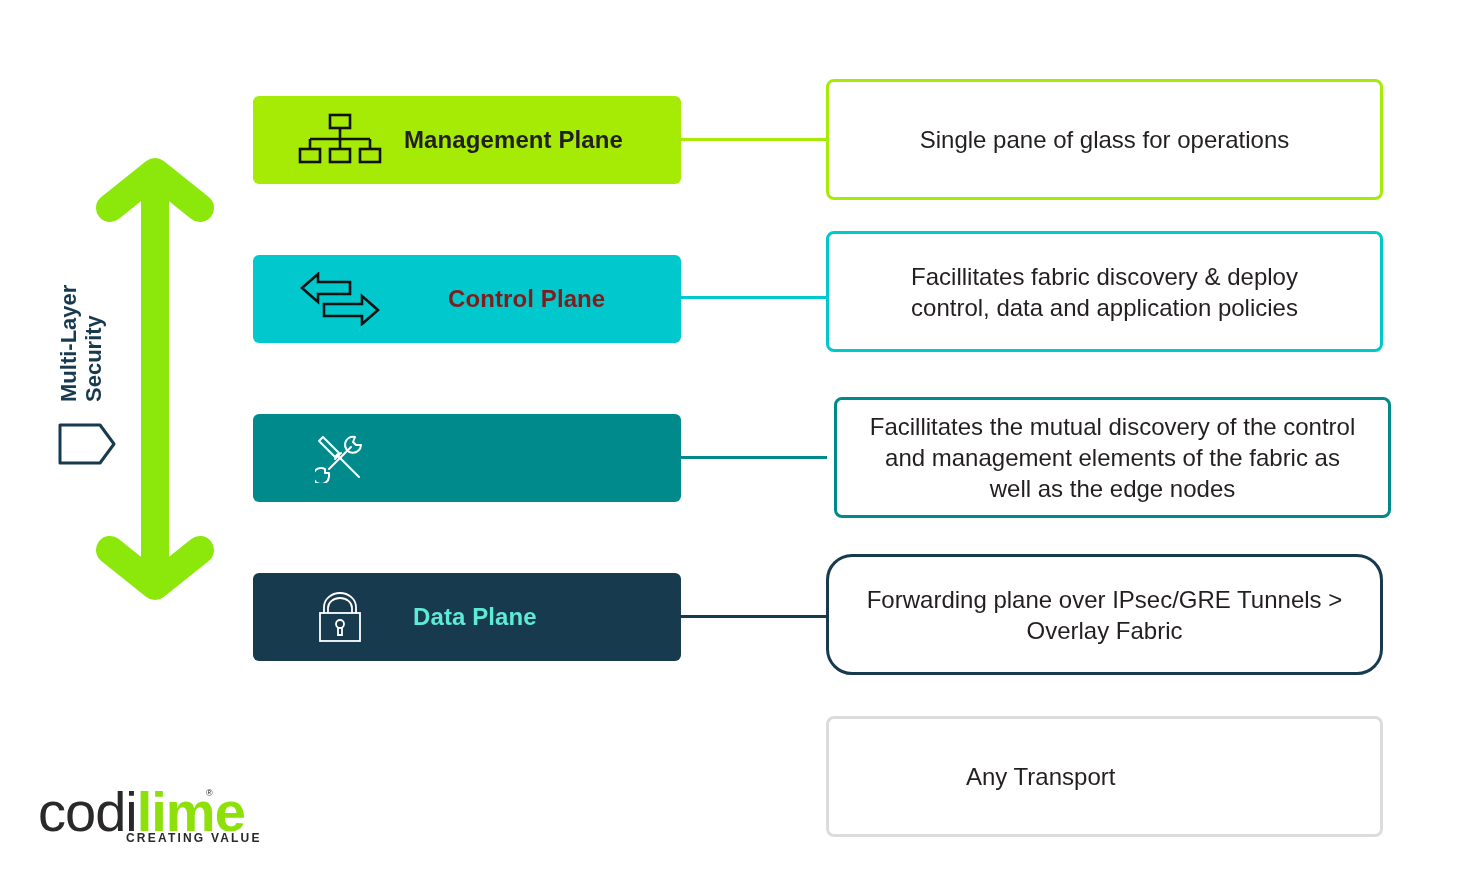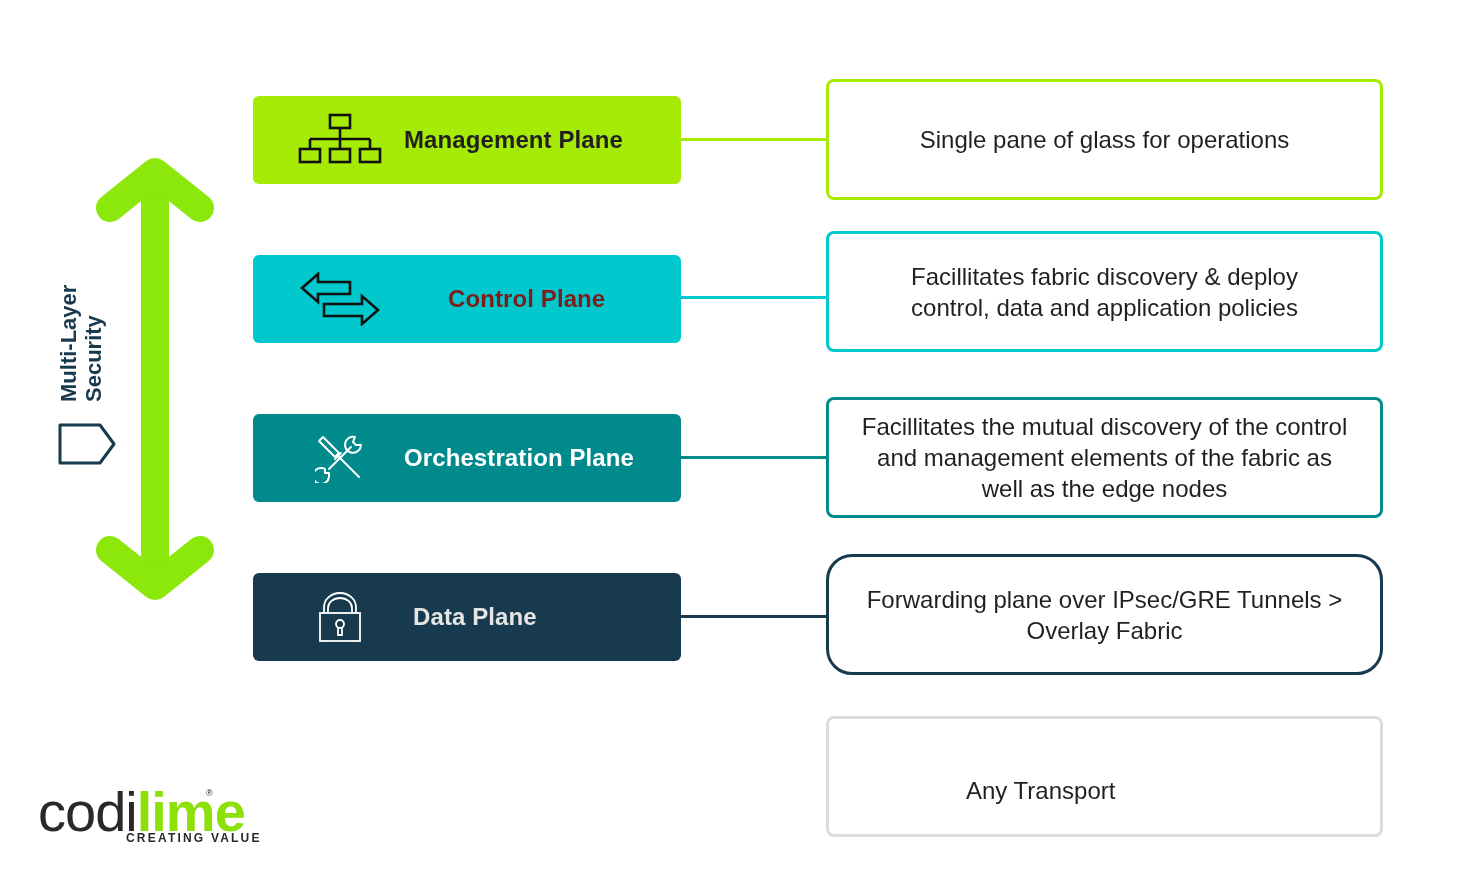--- a/index.html
+++ b/index.html
@@ -14,40 +14,40 @@
     .plane .label { position: absolute; font-weight: bold; font-size: 24px; letter-spacing: 0.1px; }
 
     .p-mgmt { top: 96px; background: #a5eb05; }
     .p-ctrl { top: 255px; background: #00c8cd; }
     .p-orch { top: 414px; background: #008a8c; }
     .p-data { top: 573px; background: #183a4f; }
 
     .p-mgmt .label { left: 151px; color: #231f20; }
     .p-ctrl .label { left: 151px; color: #7f1d1d; margin-left: 44px; }
     .p-orch .label { left: 151px; color: #ffffff; }
-    .p-data .label { left: 160px; color: #e5e5e5; }
+    .p-data .label { left: 160px; color: #5eead4; }
 
     .connector { position: absolute; left: 681px; width: 146px; height: 3px; }
     .c-mgmt { top: 138px; background: #a5eb05; }
     .c-ctrl { top: 296px; background: #00c8cd; }
     .c-orch { top: 456px; background: #008a8c; }
     .c-data { top: 615px; background: #183a4f; }
 
     .desc {
       position: absolute; left: 826px; width: 557px; height: 121px;
       border: 3px solid; border-radius: 8px; background: #fff;
       display: flex; align-items: center; justify-content: center; text-align: center;
       font-size: 24px; line-height: 31px; color: #231f20; padding: 7px 20px;
     }
     .d-mgmt { top: 79px; border-color: #a5eb05; }
     .d-ctrl { top: 231px; border-color: #00c8cd; }
-    .d-orch { top: 397px; border-color: #008a8c; }
+    .d-orch { top: 397px; border-color: #008a8c; margin-left: 8px; }
     .d-data { top: 554px; border-color: #183a4f; border-radius: 26px; }
     .d-any  { top: 716px; border-color: #dcdcdc; justify-content: flex-start; }
-    .d-any .any-label { position: absolute; left: 137px; top: 56px; text-align: center; }
+    .d-any .any-label { position: absolute; left: 137px; top: 42px; text-align: center; }
     .clouds { position: absolute; left: 332px; top: 26px; width: 180px; height: 70px; }
     .cloud-text { position: absolute; font-size: 11.5px; color: #231f20; }
 
     .sec-arrow { position: absolute; left: 96px; top: 158px; width: 118px; height: 442px; }
     .sec-label {
       position: absolute; left: 56px; top: 402px; transform-origin: 0 0; transform: rotate(-90deg);
       font-weight: bold; font-size: 22px; line-height: 25px; color: #183a4f; white-space: nowrap;
     }
     .shield { position: absolute; left: 56px; top: 415px; width: 62px; height: 52px; }
 
@@ -123,21 +123,20 @@
         <path d="M4,8 L8,4 L24,20 L20,24 Z"></path>
         <path d="M22,22 L44,44"></path>
         <path d="M20,26 L26,20"></path>
 
         <path d="M40,4 A8,8 0 1 0 46,12 L41,12 L38,9 Z"></path>
         <path d="M36,14 L14,36"></path>
         <path d="M10,36 A8,8 0 1 0 14,44 L14,40 L10,40 Z"></path>
       </g>
     </svg>
   </div>
-  <span class="label">Orchestration Plane</span>
 </div>
 <div class="connector c-orch"></div>
 <div class="desc d-orch">
   <span style="max-width:490px;">Facillitates the mutual discovery of the control and management elements of the fabric as well as the edge nodes</span>
 </div>
 
 <div class="plane p-data">
   <div class="icon">
     <svg width="46" height="52" viewBox="0 0 46 52">
       <g fill="none" stroke="#fff" stroke-width="1.8">

